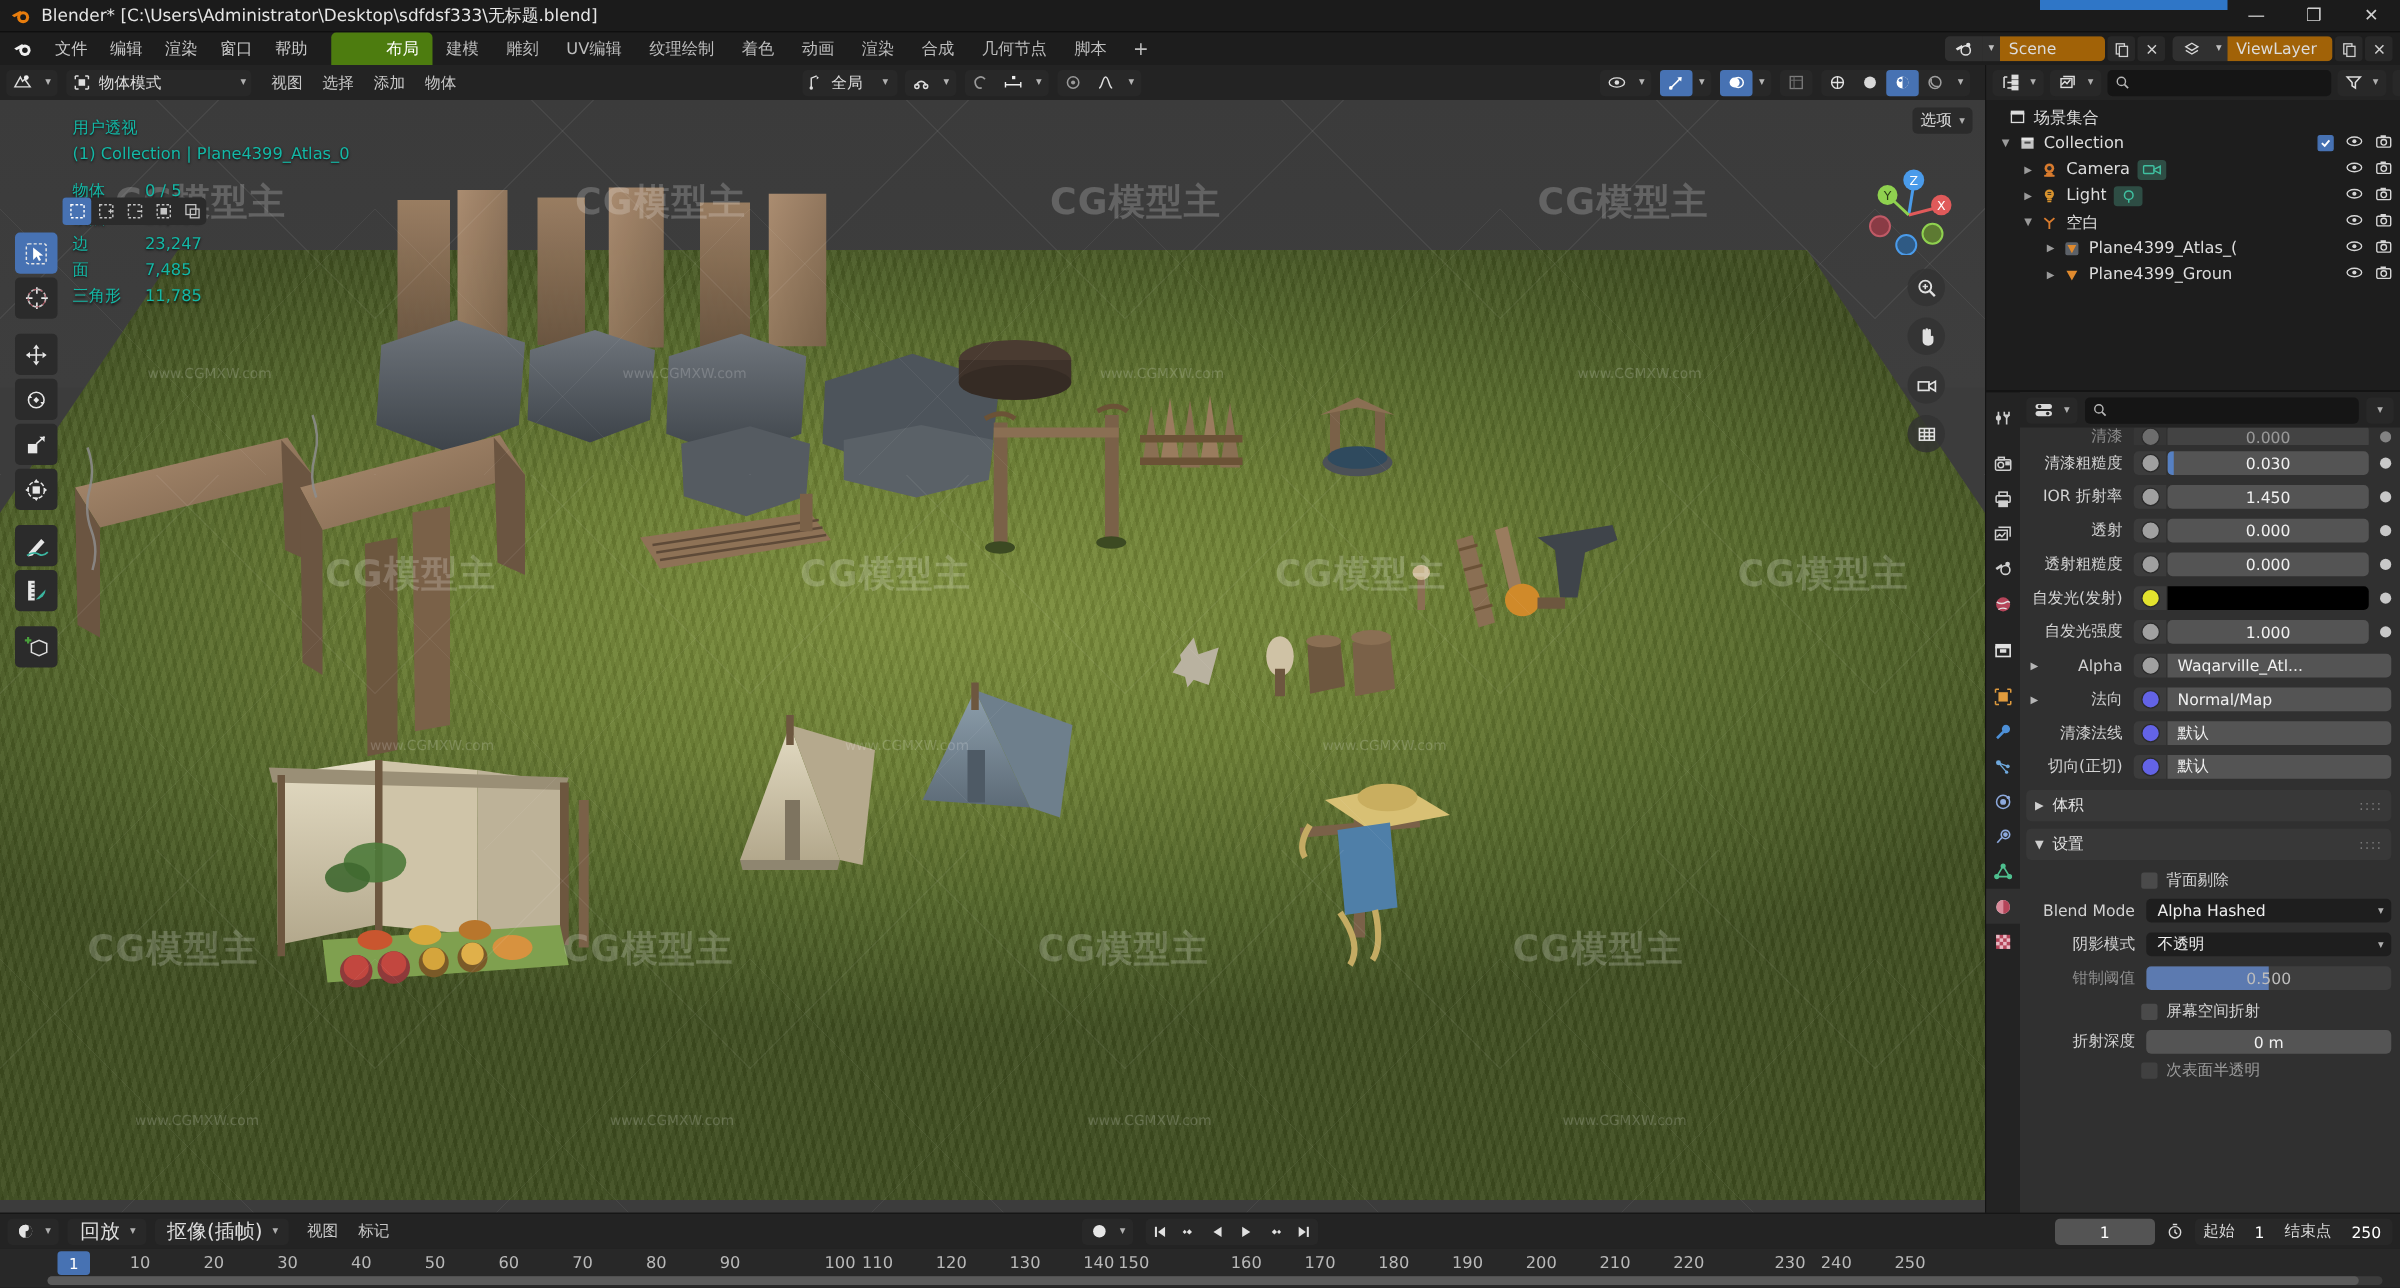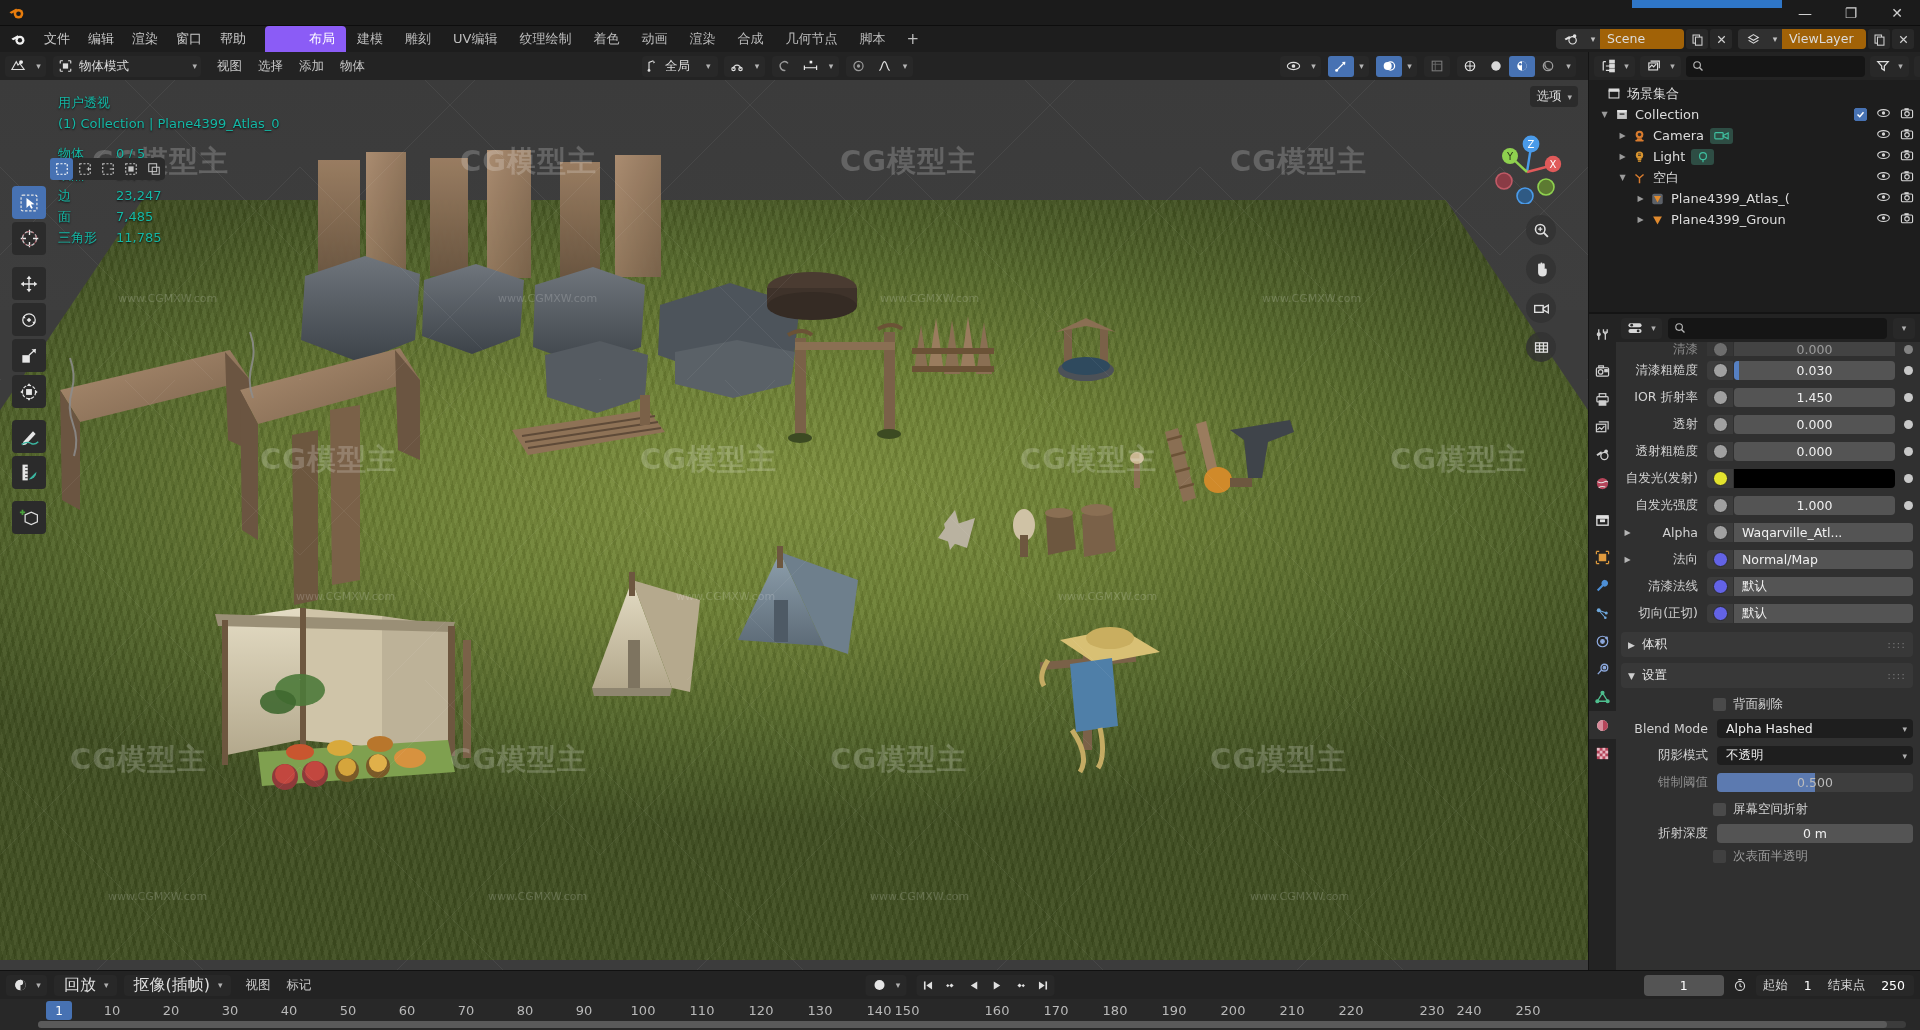--- a/index.html
+++ b/index.html
@@ -13,21 +13,21 @@
   #titlebar .spacer { flex:1 1 auto; }
   .wbtn { width:46px; height:26px; display:flex; align-items:center; justify-content:center; color:#cfcfcf; font-size:14px; }
   .wbtn-prog { width:150px; height:8px; background:#2f76c7; align-self:flex-start; }
 
   
   #topbar { height:26px; background:#1d1d1d; display:flex; align-items:center; padding:0 6px; position:relative; }
   #topbar .blicon { width:17px; height:17px; margin:0 8px 0 4px; }
   .menu-item { padding:3px 9px; font-size:13px; color:#c8c8c8; border-radius:3px; white-space:nowrap;}
   .ws-tabs { display:flex; align-items:center; margin-left:10px; }
   .ws-tab { padding:4px 11px; font-size:13px; color:#bdbdbd; border-radius:4px 4px 0 0; white-space:nowrap;}
-  .ws-tab.active { background:#8b5cf6; color:#ffffff;padding-left:44px; }
+  .ws-tab.active { background:#4d7c0f; color:#ffffff;padding-left:44px; }
   .ws-plus { padding:2px 10px; color:#bdbdbd; font-size:15px; }
   #topbar .right { position:absolute; right:6px; top:0; height:26px; display:flex; align-items:center; gap:2px; }
   .sc-box { display:flex; align-items:center; height:20px; background:#282828; border-radius:4px; overflow:hidden; }
   .sc-ic { width:30px; height:20px; display:flex; align-items:center; justify-content:center; background:#303030; }
   .sc-name { padding:0 10px 0 7px; font-size:12.5px; color:#dcdcdc; background:#a16207; height:20px; line-height:20px; min-width:84px;}
   .mini-btn { width:22px; height:20px; display:flex; align-items:center; justify-content:center; background:#282828; border-radius:3px; }
 
   
   #main { display:flex; height:918px; width:1920px; }
   #viewport-col { width:1588px; position:relative; }
@@ -162,20 +162,21 @@
 </style>
 </head>
 <body>
 
 <div id="titlebar">
   <svg class="bl-logo" viewBox="0 0 24 24">
     <circle cx="14" cy="13" r="6.4" fill="#e87d0d"></circle>
       <circle cx="14" cy="13" r="3.1" fill="#1b1b1b"></circle>
     <path d="M2 11 L11 6 L13 9 L4.5 13 Z" fill="#e87d0d"></path>
   </svg>
+  <span class="ttl">Blender* [C:\Users\Administrator\Desktop\sdfdsf333\无标题.blend]</span>
   <span class="spacer"></span>
   <div class="wbtn-prog"></div>
   <div class="wbtn">—</div>
   <div class="wbtn">❐</div>
   <div class="wbtn close">✕</div>
 </div>
 
 <div id="topbar">
   <svg class="blicon" viewBox="0 0 24 24">
     <circle cx="14" cy="13" r="6.4" fill="#f0f0f0"></circle>
@@ -1409,21 +1410,21 @@
     <div id="playhead" style="left:46px;">1</div>
     <div class="tick" style="left:112px;">10</div>
     <div class="tick" style="left:171px;">20</div>
     <div class="tick" style="left:230px;">30</div>
     <div class="tick" style="left:289px;">40</div>
     <div class="tick" style="left:348px;">50</div>
     <div class="tick" style="left:407px;">60</div>
     <div class="tick" style="left:466px;">70</div>
     <div class="tick" style="left:525px;">80</div>
     <div class="tick" style="left:584px;">90</div>
-    <div class="tick" style="left:643px;">100</div>
+    <div class="tick" style="left:672px;">100</div>
     <div class="tick" style="left:702px;">110</div>
     <div class="tick" style="left:761px;">120</div>
     <div class="tick" style="left:820px;">130</div>
     <div class="tick" style="left:879px;">140</div>
     <div class="tick" style="left:907px;">150</div>
     <div class="tick" style="left:997px;">160</div>
     <div class="tick" style="left:1056px;">170</div>
     <div class="tick" style="left:1115px;">180</div>
     <div class="tick" style="left:1174px;">190</div>
     <div class="tick" style="left:1233px;">200</div>

